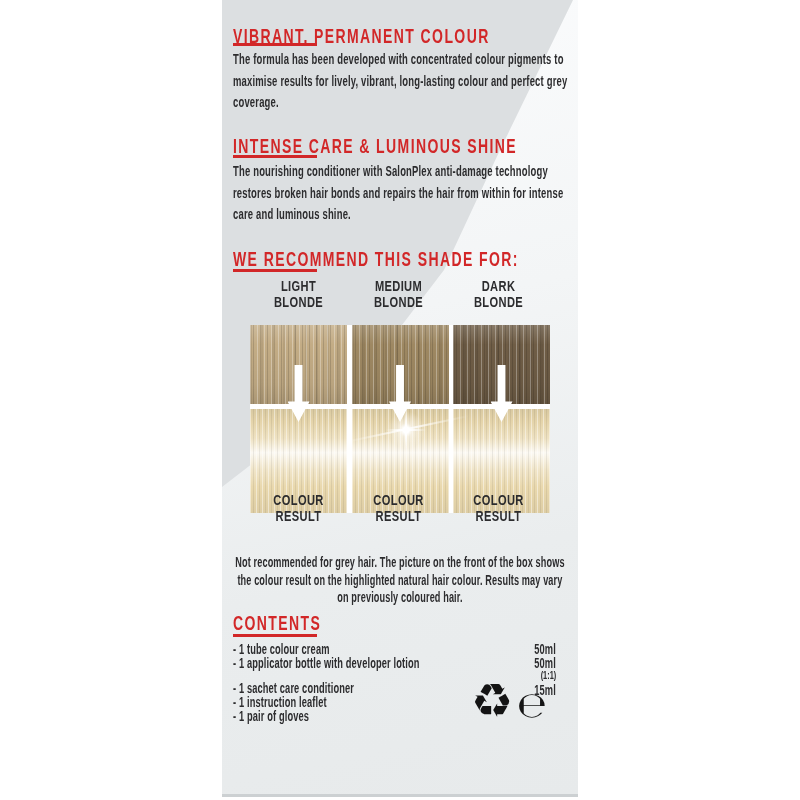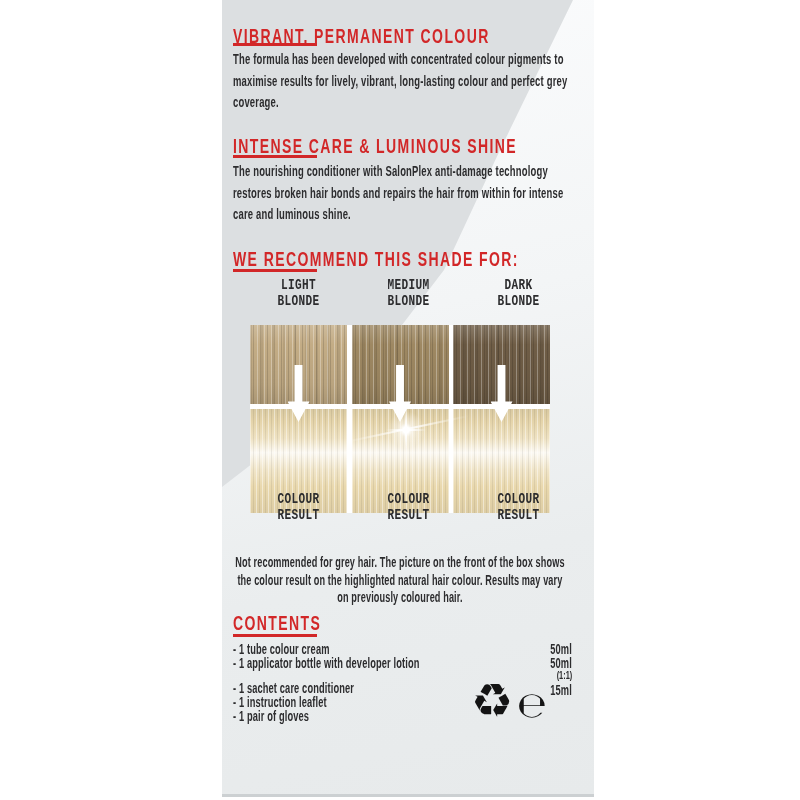--- a/index.html
+++ b/index.html
@@ -28,21 +28,21 @@
   
   .para{
     left:11px;width:550px;font-size:15.5px;line-height:21.5px;letter-spacing:.3px;
     transform:scaleX(0.61);transform-origin:0 0;margin:0;
   }
   .note{
     left:11px;width:530px;font-size:14.5px;line-height:17.6px;letter-spacing:.2px;
     transform:scaleX(0.63);transform-origin:0 0;text-align:center;margin:0;
   }
   
-  .label-row{left:28px;width:300px;display:flex;gap:13px;font-family:Liberation Mono, monospace;}
+  .label-row{left:28px;width:300px;display:flex;gap:3px;}
   .label-cell{
     flex:0 0 97px;text-align:center;font-size:15px;line-height:16px;letter-spacing:.5px;
     white-space:pre-line;transform:scaleX(0.74);transform-origin:50% 0;
   }
   .grid{left:28px;top:325px;width:300px;display:flex;gap:4.5px;background:#fff;}
   .col{flex:0 0 97px;display:flex;flex-direction:column;gap:5px;position:relative;}
   .swatch-before{
     height:79px;
     background-image:
       repeating-linear-gradient(90deg,rgba(255,255,255,.30) 0 1px,rgba(255,255,255,0) 1px 3px,rgba(0,0,0,.14) 3px 4px,rgba(0,0,0,0) 4px 7px),
@@ -80,21 +80,21 @@
     right:22px;font-size:14.5px;letter-spacing:.2px;white-space:nowrap;
     transform:scaleX(0.64);transform-origin:100% 0;
   }
   .qty-small{right:22px;font-size:10.5px;white-space:nowrap;transform:scaleX(0.7);transform-origin:100% 0;}
   .recycle{left:249px;top:677px;font-size:47px;line-height:1;color:#141414;font-family:"DejaVu Sans",sans-serif;font-weight:normal;}
   .esign{left:295px;top:688px;font-size:35px;line-height:1;color:#141414;font-family:"DejaVu Sans",sans-serif;font-weight:normal;}
 </style>
 </head>
 <body>
 
-<div class="panel" style="color: rgb(44, 44, 46); padding-left: 16px;">
+<div class="panel" style="color: rgb(44, 44, 46);">
   <div class="panel-shade" style="background-color: rgb(220, 223, 225);"></div>
 
   <div class="abs sec-title" style="top: 24px; color: rgb(210, 39, 40);">VIBRANT, PERMANENT COLOUR</div>
   <div class="abs rule" style="top: 43px; background-color: rgb(210, 39, 40);"></div>
   <p class="abs para" style="top:48px;">The formula has been developed with concentrated colour pigments to maximise results for lively, vibrant, long-lasting colour and perfect grey coverage.</p>
 
   <div class="abs sec-title" style="top: 134px; color: rgb(210, 39, 40);">INTENSE CARE &amp; LUMINOUS SHINE</div>
   <div class="abs rule" style="top: 155px; background-color: rgb(210, 39, 40);"></div>
   <p class="abs para" style="top:160px;">The nourishing conditioner with SalonPlex anti-damage technology restores broken hair bonds and repairs the hair from within for intense care and luminous shine.</p>
 

